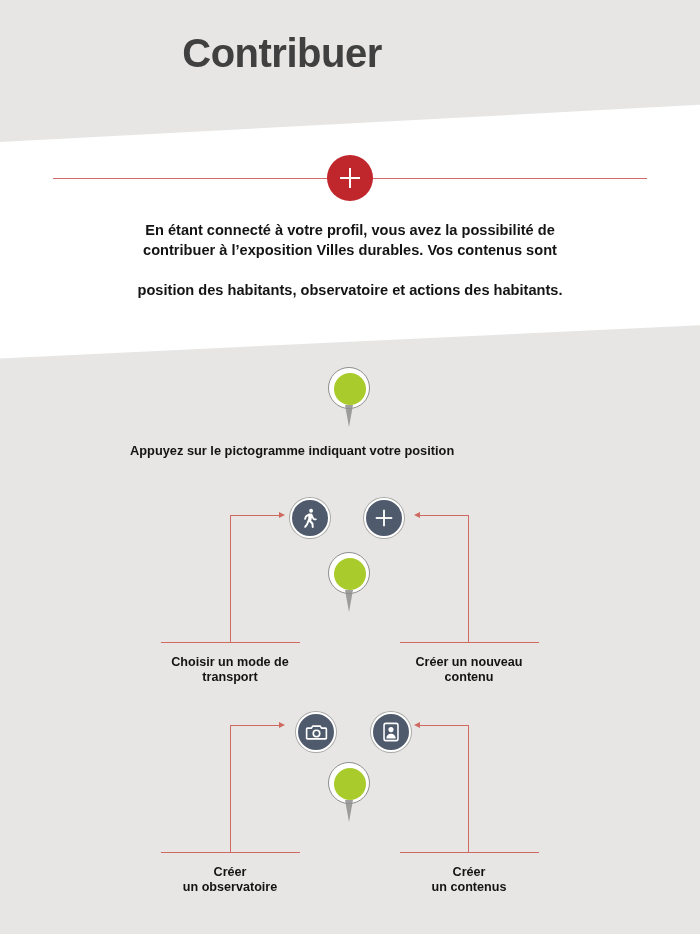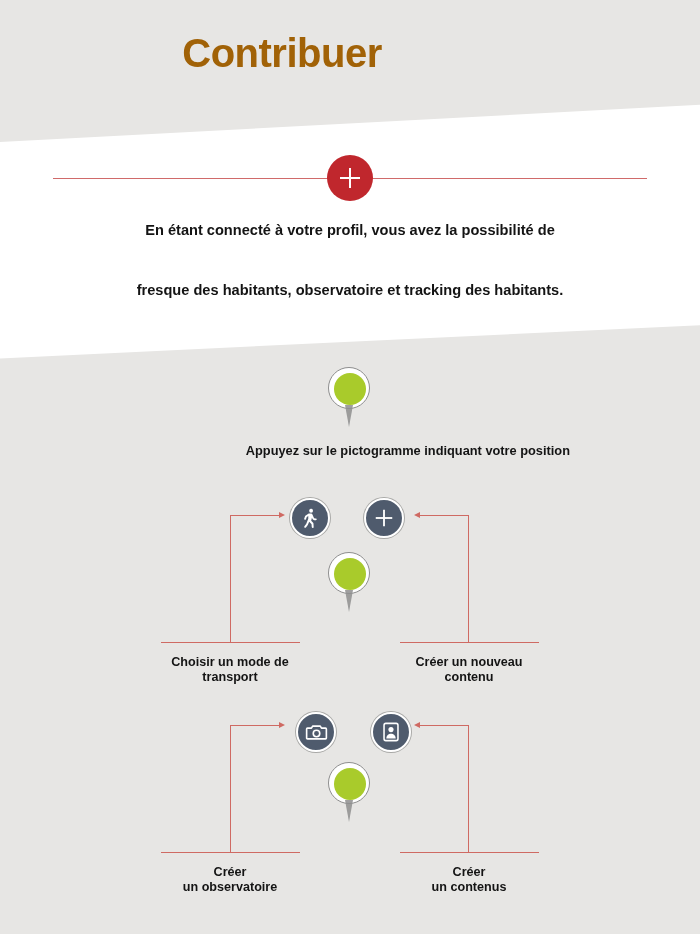--- a/index.html
+++ b/index.html
@@ -38,21 +38,21 @@
   
   .page-title {
     position: absolute;
     left: 0;
     top: 31px;
     width: 564px;
     text-align: center;
     font-size: 40px;
     font-weight: bold;
     letter-spacing: -0.5px;
-    color: #a16207;
+    color: #404040;
   }
 
   
   .divider-wrap {
     position: absolute;
     left: 0;
     top: 155px;
     width: 700px;
     height: 48px;
   }
@@ -142,21 +142,21 @@
     border-top: 22px solid #8e8e8e;
     opacity: .85;
   }
 
   
   .instruction {
     position: absolute;
     left: 130px;
     top: 443px;
     width: 440px;
-    text-align: right;
+    text-align: left;
     font-size: 12.8px;
     line-height: 16px;
     font-weight: bold;
     color: #141414;
   }
 
   
   .action-icon {
     position: absolute;
     width: 40px;
@@ -216,23 +216,23 @@
   <div class="divider-wrap">
     <div class="divider-line"></div>
     <div class="plus-badge">
       <div class="bar-h"></div>
       <div class="bar-v"></div>
     </div>
   </div>
 
   <div class="intro">
     <span class="light">En étant connecté à votre profil, vous avez la possibilité de</span><br>
+    <span class="light">contribuer à l’exposition Villes durables. Vos contenus sont</span><br>
     <br>
-    <br>
-    <b>fresque des habitants</b><span class="light">, </span><b>observatoire</b><span class="light"> et </span><b>tracking des habitants</b><b>.</b>
+    <b>position des habitants</b><span class="light">, </span><b>observatoire</b><span class="light"> et </span><b>actions des habitants</b><b>.</b>
   </div>
 
   <div class="pin" style="left:328px; top:367px;">
     <div class="head">
       <div class="dot"></div>
     </div>
     <div class="needle"></div>
   </div>
 
   <div class="instruction">

